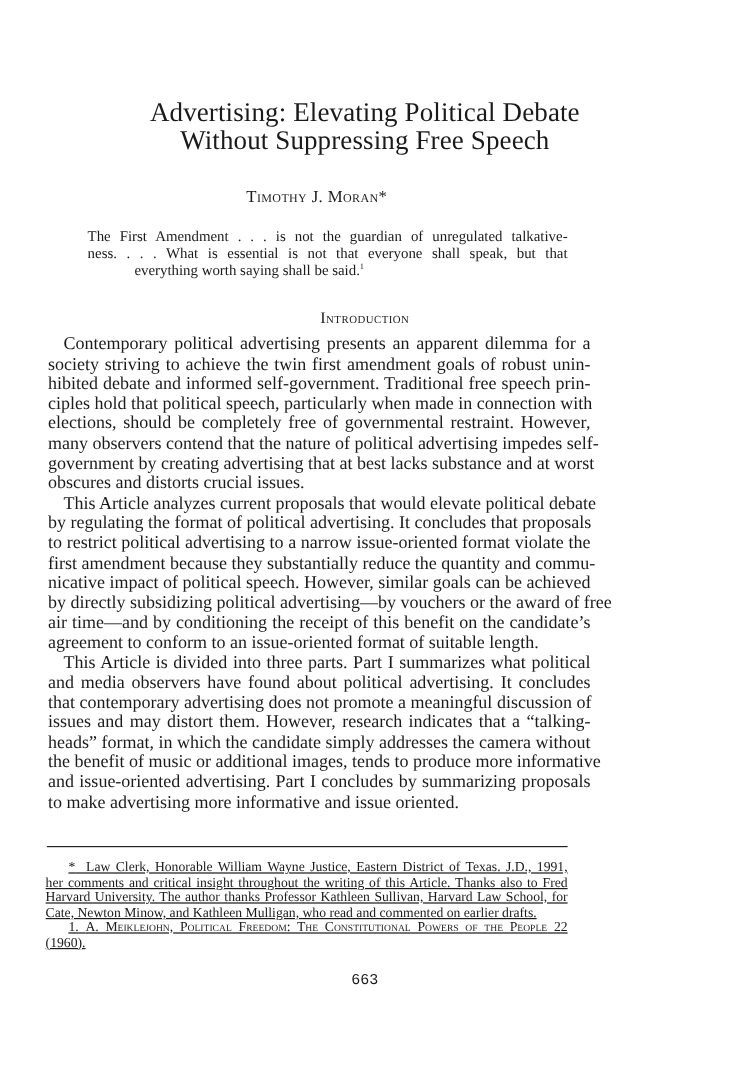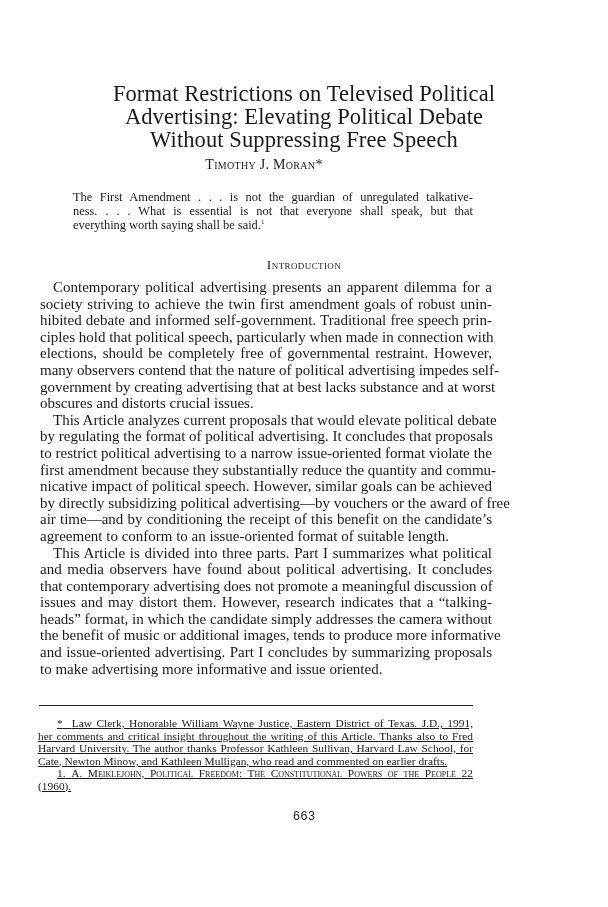--- a/index.html
+++ b/index.html
@@ -46,21 +46,21 @@
     .epigraph {
       position: absolute;
       left: 73px;
       width: 400px;
       top: 190px;
       font-size: 12.4px;
       line-height: 14.2px;
       text-align: justify;
     }
     .epigraph span { display: block; white-space: nowrap; text-align-last: justify; }
-    .epigraph span.last { text-align-last: left; }
+    .epigraph span.last { text-align-last: left; margin-left: 39px; }
     .section-head {
       position: absolute;
       left: 0; width: 608px;
       top: 257px;
       text-align: center;
       font-size: 13.5px;
       line-height: 16px;
       font-variant: small-caps;
       letter-spacing: 0.4px;
     }
@@ -118,21 +118,20 @@
       line-height: 14px;
     }
     sup { font-size: 7px; vertical-align: 5px; line-height: 0; }
   </style>
 </head>
 <body>
 
 <div class="page">
 
   <h1 class="title">
-    <span>Format Restrictions on Televised Political</span>
     <span>Advertising: Elevating Political Debate</span>
     <span>Without Suppressing Free Speech</span>
   </h1>
 
   <div class="author">Timothy J. Moran*</div>
 
   <div class="epigraph">
     <span>The First Amendment . . . is not the guardian of unregulated talkative-</span>
     <span>ness. . . . What is essential is not that everyone shall speak, but that</span>
     <span class="last"><span style="display:inline">everything worth saying shall be said.</span><sup>1</sup></span>

